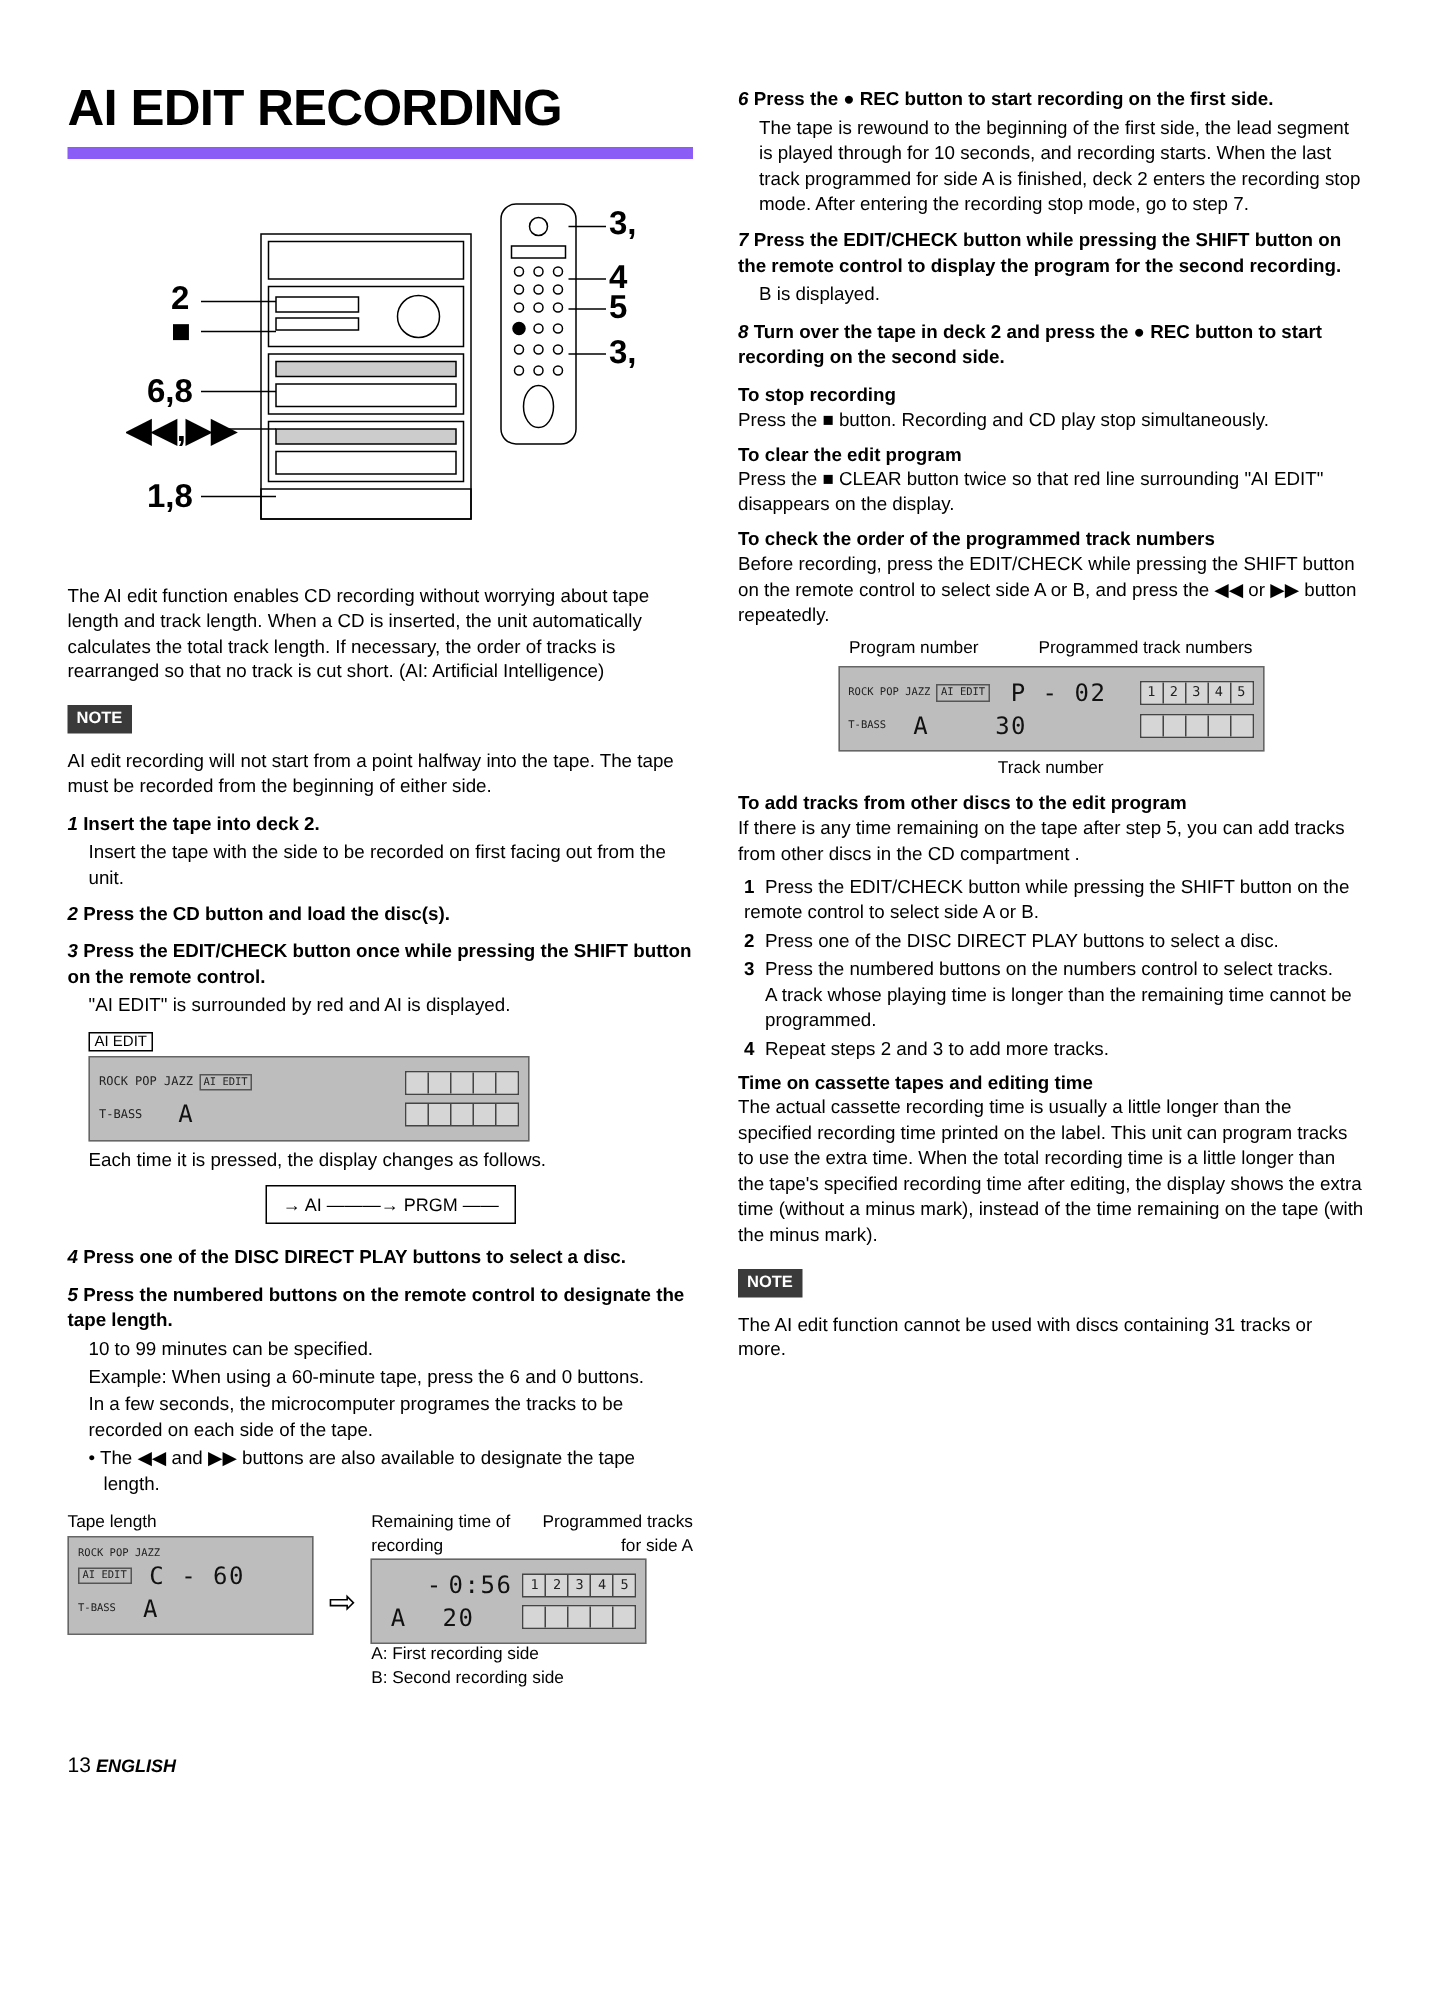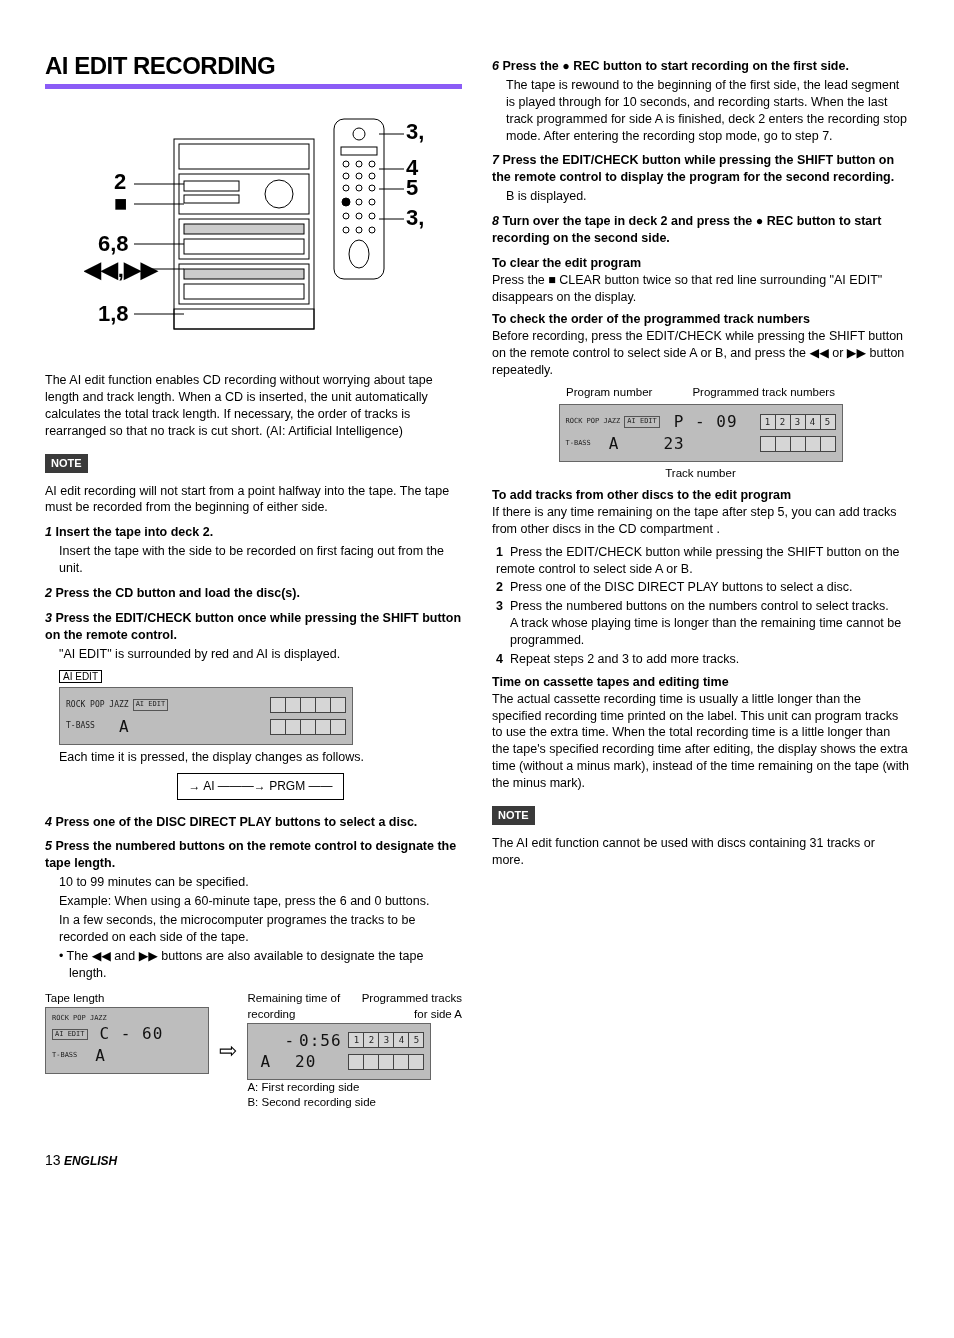--- a/index.html
+++ b/index.html
@@ -15,25 +15,25 @@
   .page {
     display: flex;
     gap: 30px;
   }
   .col {
     flex: 1;
     min-width: 0;
   }
   h1 {
     font-family: "Arial Black", Arial, sans-serif;
-    font-size: 24px;
+    font-size: 34px;
     font-weight: 900;
     letter-spacing: -0.5px;
     margin: 0 0 6px 0;
-    border-bottom: 5px solid #8b5cf6;
+    border-bottom: 8px solid #8b5cf6;
     padding-bottom: 2px;
   }
   .diagram-box {
     margin: 10px 0 8px 0;
     text-align: center;
   }
   .diagram-svg { width: 340px; height: 260px; }
   .callout-label {
     font-family: Arial, sans-serif;
     font-size: 22px;
@@ -318,53 +318,57 @@
       <span class="step-num">7</span>
       <span class="step-title">Press the EDIT/CHECK button while pressing the SHIFT button on the remote control to display the program for the second recording.</span>
       <div class="step-body">B is displayed.</div>
     </div>
 
     <div class="step">
       <span class="step-num">8</span>
       <span class="step-title">Turn over the tape in deck 2 and press the ● REC button to start recording on the second side.</span>
     </div>
 
+    <p>
+      <span class="sub-bold">To stop recording</span><br>
+      <span>Press the ■ button. Recording and CD play stop simultaneously.</span>
+    </p>
 
     <p>
       <span class="sub-bold">To clear the edit program</span><br>
       <span>Press the ■ CLEAR button twice so that red line surrounding "AI EDIT" disappears on the display.</span>
     </p>
 
     <p>
       <span class="sub-bold">To check the order of the programmed track numbers</span><br>
       <span>Before recording, press the EDIT/CHECK while pressing the SHIFT button on the remote control to select side A or B, and press the ◀◀ or ▶▶ button repeatedly.</span>
     </p>
 
     <div style="text-align:center;">
       <div style="display:flex;justify-content:center;gap:40px;">
         <span class="small-label">Program number</span>
         <span class="small-label">Programmed track numbers</span>
       </div>
       <div class="lcd-panel" style="width:270px;margin:4px auto;">
         <div class="lcd-row">
           <span style="font-size:7px;">ROCK POP JAZZ</span>
           <span style="border:1px solid #555;padding:0 2px;font-size:7px;">AI EDIT</span>
-          <span class="seg" style="margin-left:10px;">P - 09</span>
+          <span class="seg" style="margin-left:10px;">P - 02</span>
           <span class="grid5" style="margin-left:auto;">
               <span>1</span>
               <span>2</span>
               <span>3</span>
               <span>4</span>
               <span>5</span>
             </span>
         </div>
         <div class="lcd-row">
           <span style="font-size:7px;">T-BASS</span>
           <span class="seg" style="margin-left:14px;">A</span>
-          <span class="seg" style="margin-left:40px;">23</span>
+          <span class="seg" style="margin-left:40px;">30</span>
           <span class="grid5" style="margin-left:auto;">
               <span></span>
               <span></span>
               <span></span>
               <span></span>
               <span></span>
             </span>
         </div>
       </div>
       <div class="small-label">Track number</div>

